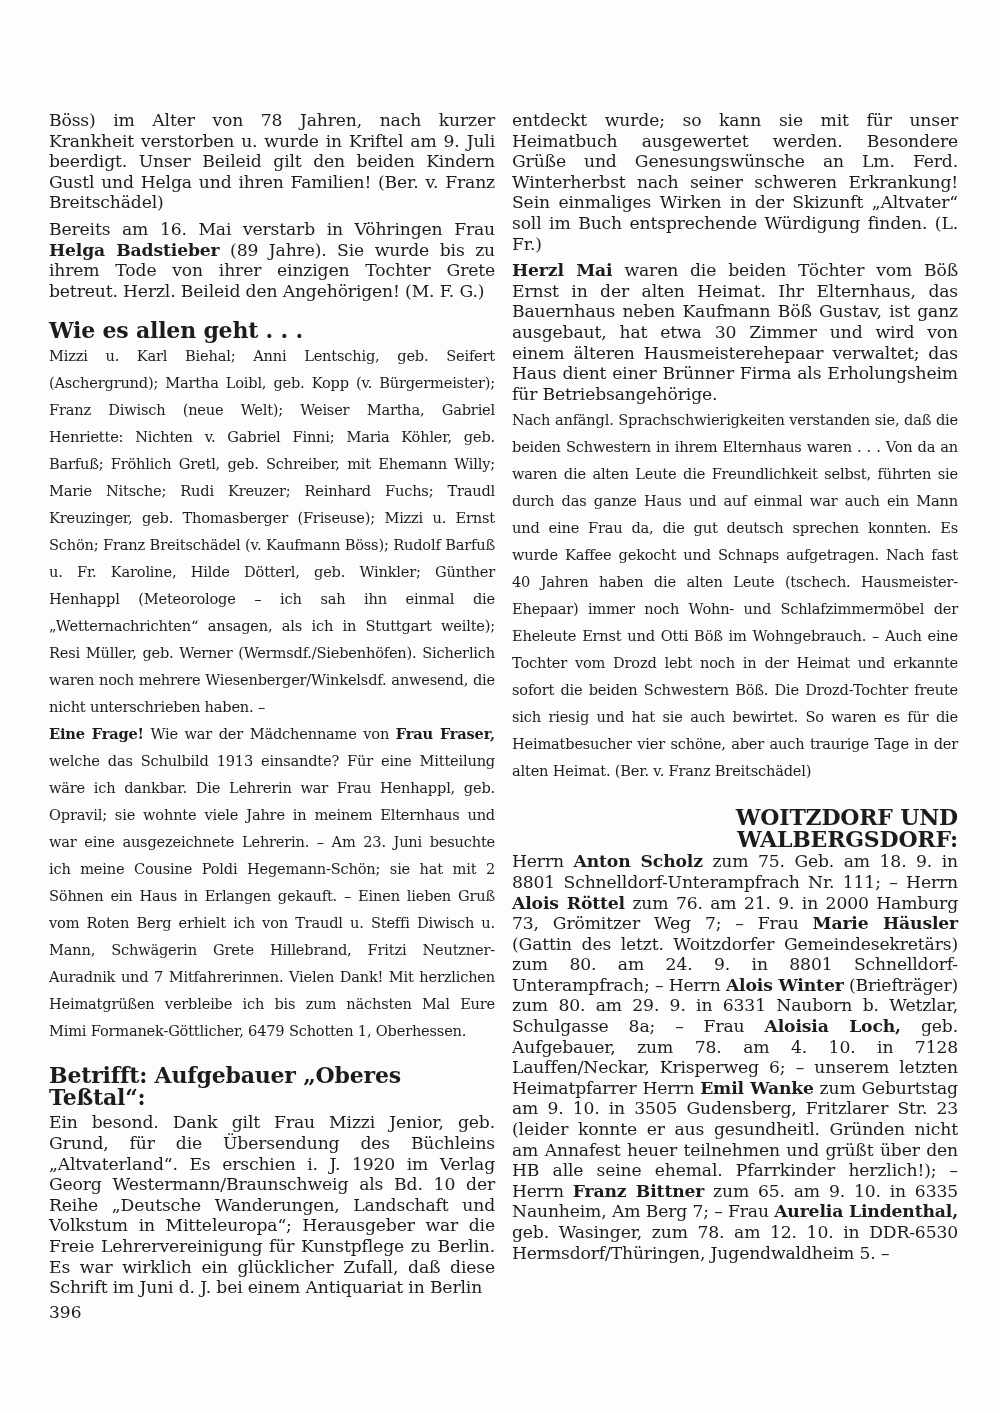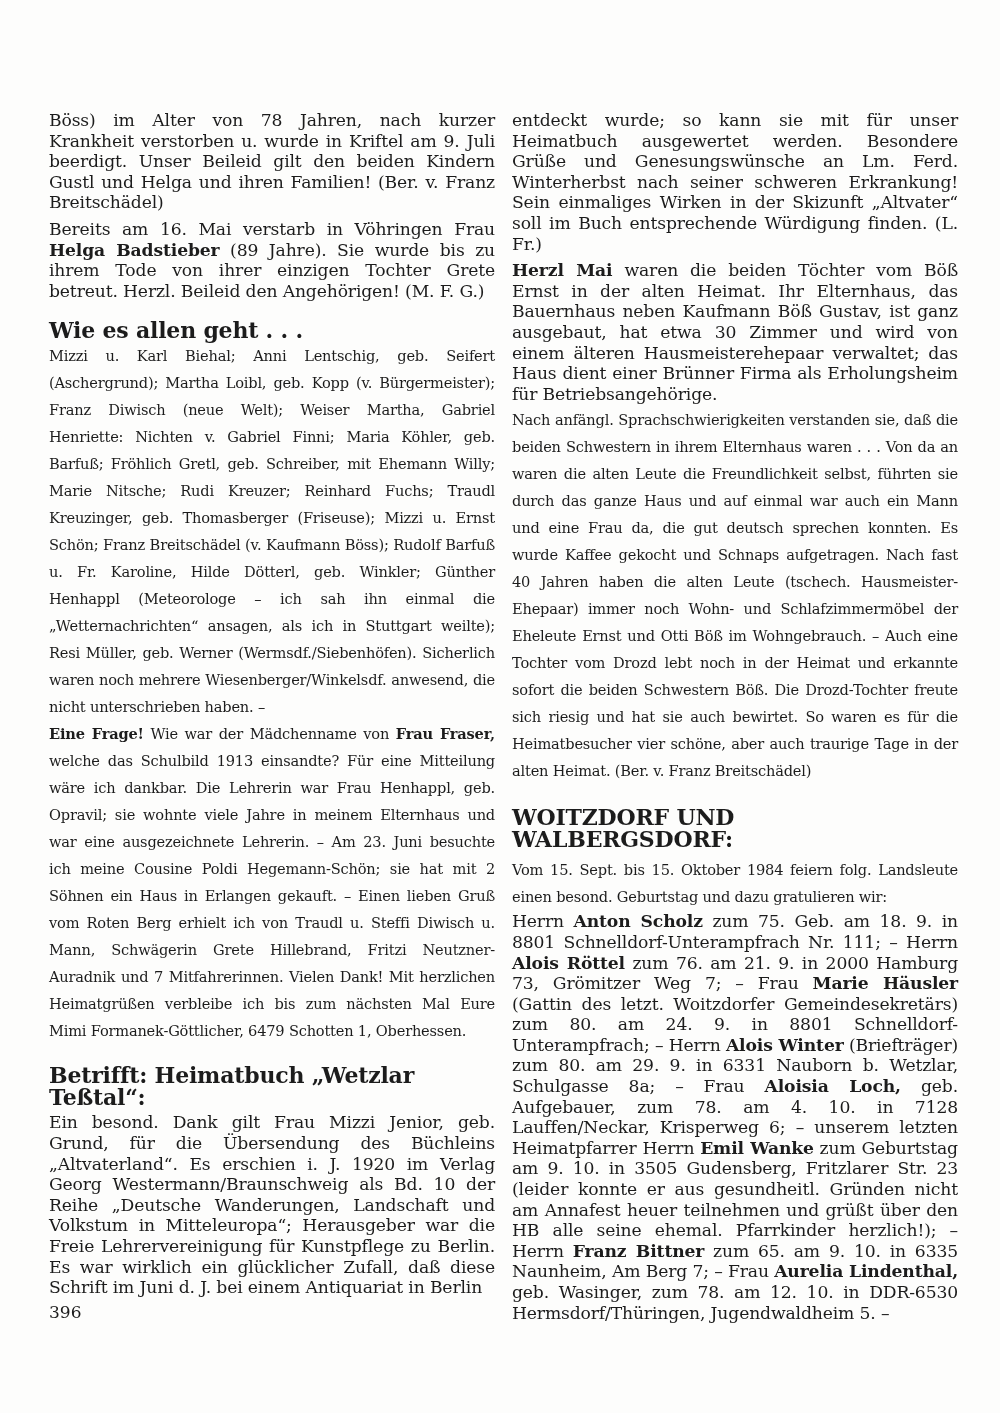--- a/index.html
+++ b/index.html
@@ -46,27 +46,26 @@
 <body>
 
 <div class="col" id="col-left">
   <p class="lg">Böss) im Alter von 78 Jahren, nach kurzer Krankheit verstorben u. wurde in Kriftel am 9. Juli beerdigt. Unser Beileid gilt den beiden Kindern Gustl und Helga und ihren Familien! (Ber. v. Franz Breitschädel)</p>
   <p class="lg gap"><span>Bereits am 16. Mai verstarb in Vöhringen Frau </span><b>Helga Badstieber</b><span> (89 Jahre). Sie wurde bis zu ihrem Tode von ihrer einzigen Tochter Grete betreut. Herzl. Beileid den Angehörigen! (M. F. G.)</span></p>
 
   <h3 style="margin-top:18px;">Wie es allen geht . . .</h3>
   <p class="sm" style="margin-top:1px;">Mizzi u. Karl Biehal; Anni Lentschig, geb. Seifert (Aschergrund); Martha Loibl, geb. Kopp (v. Bürgermeister); Franz Diwisch (neue Welt); Weiser Martha, Gabriel Henriette: Nichten v. Gabriel Finni; Maria Köhler, geb. Barfuß; Fröhlich Gretl, geb. Schreiber, mit Ehemann Willy; Marie Nitsche; Rudi Kreuzer; Reinhard Fuchs; Traudl Kreuzinger, geb. Thomasberger (Friseuse); Mizzi u. Ernst Schön; Franz Breitschädel (v. Kaufmann Böss); Rudolf Barfuß u. Fr. Karoline, Hilde Dötterl, geb. Winkler; Günther Henhappl (Meteorologe – ich sah ihn einmal die „Wetternachrichten“ ansagen, als ich in Stuttgart weilte); Resi Müller, geb. Werner (Wermsdf./Siebenhöfen). Sicherlich waren noch mehrere Wiesenberger/Winkelsdf. anwesend, die nicht unterschrieben haben. –</p>
   <p class="sm"><b>Eine Frage!</b><span> Wie war der Mädchenname von </span><b>Frau Fraser,</b><span> welche das Schulbild 1913 einsandte? Für eine Mitteilung wäre ich dankbar. Die Lehrerin war Frau Henhappl, geb. Opravil; sie wohnte viele Jahre in meinem Elternhaus und war eine ausgezeichnete Lehrerin. – Am 23. Juni besuchte ich meine Cousine Poldi Hegemann-Schön; sie hat mit 2 Söhnen ein Haus in Erlangen gekauft. – Einen lieben Gruß vom Roten Berg erhielt ich von Traudl u. Steffi Diwisch u. Mann, Schwägerin Grete Hillebrand, Fritzi Neutzner-Auradnik und 7 Mitfahrerinnen. Vielen Dank! Mit herzlichen Heimatgrüßen verbleibe ich bis zum nächsten Mal Eure Mimi Formanek-Göttlicher, 6479 Schotten 1, Oberhessen.</span></p>
 
-  <h3 style="margin-top:20px;">Betrifft: Heimatbuch „Wetzlar Teßtal“:</h3>
+  <h3 style="margin-top:20px;">Betrifft: Aufgebauer „Oberes Teßtal“:</h3>
   <p class="lg" style="margin-top:4px;">Ein besond. Dank gilt Frau Mizzi Jenior, geb. Grund, für die Übersendung des Büchleins „Altvaterland“. Es erschien i. J. 1920 im Verlag Georg Westermann/Braunschweig als Bd. 10 der Reihe „Deutsche Wanderungen, Landschaft und Volkstum in Mitteleuropa“; Herausgeber war die Freie Lehrervereinigung für Kunstpflege zu Berlin. Es war wirklich ein glücklicher Zufall, daß diese Schrift im Juni d. J. bei einem Antiquariat in Berlin</p>
 </div>
 
 <div class="col" id="col-right">
   <p class="lg">entdeckt wurde; so kann sie mit für unser Heimatbuch ausgewertet werden. Besondere Grüße und Genesungswünsche an Lm. Ferd. Winterherbst nach seiner schweren Erkrankung! Sein einmaliges Wirken in der Skizunft „Altvater“ soll im Buch entsprechende Würdigung finden. (L. Fr.)</p>
   <p class="lg gap"><b>Herzl Mai</b><span> waren die beiden Töchter vom Böß Ernst in der alten Heimat. Ihr Elternhaus, das Bauernhaus neben Kaufmann Böß Gustav, ist ganz ausgebaut, hat etwa 30 Zimmer und wird von einem älteren Hausmeisterehepaar verwaltet; das Haus dient einer Brünner Firma als Erholungsheim für Betriebsangehörige.</span></p>
   <p class="sm" style="margin-top:2px;">Nach anfängl. Sprachschwierigkeiten verstanden sie, daß die beiden Schwestern in ihrem Elternhaus waren . . . Von da an waren die alten Leute die Freundlichkeit selbst, führten sie durch das ganze Haus und auf einmal war auch ein Mann und eine Frau da, die gut deutsch sprechen konnten. Es wurde Kaffee gekocht und Schnaps aufgetragen. Nach fast 40 Jahren haben die alten Leute (tschech. Hausmeister-Ehepaar) immer noch Wohn- und Schlafzimmermöbel der Eheleute Ernst und Otti Böß im Wohngebrauch. – Auch eine Tochter vom Drozd lebt noch in der Heimat und erkannte sofort die beiden Schwestern Böß. Die Drozd-Tochter freute sich riesig und hat sie auch bewirtet. So waren es für die Heimatbesucher vier schöne, aber auch traurige Tage in der alten Heimat. (Ber. v. Franz Breitschädel)</p>
 
-  <h3 style="margin-top:22px;">WOITZDORF UND WALBERGSDORF:</h3>
-  <p class="sm" style="margin-top:6px;">Vom 15. Sept. bis 15. Oktober 1984 feiern folg. Landsleute einen besond. Geburtstag und dazu gratulieren wir:</p>
+  <h3 style="margin-top:22px;text-align:right;">WOITZDORF UND WALBERGSDORF:</h3>
   <p class="lg" style="margin-top:1px;"><span>Herrn </span><b>Anton Scholz</b><span> zum 75. Geb. am 18. 9. in 8801 Schnelldorf-Unterampfrach Nr. 111; – Herrn </span><b>Alois Röttel</b><span> zum 76. am 21. 9. in 2000 Hamburg 73, Grömitzer Weg 7; – Frau </span><b>Marie Häusler</b><span> (Gattin des letzt. Woitzdorfer Gemeindesekretärs) zum 80. am 24. 9. in 8801 Schnelldorf-Unterampfrach; – Herrn </span><b>Alois Winter</b><span> (Briefträger) zum 80. am 29. 9. in 6331 Nauborn b. Wetzlar, Schulgasse 8a; – Frau </span><b>Aloisia Loch,</b><span> geb. Aufgebauer, zum 78. am 4. 10. in 7128 Lauffen/Neckar, Krisperweg 6; – unserem letzten Heimatpfarrer Herrn </span><b>Emil Wanke</b><span> zum Geburtstag am 9. 10. in 3505 Gudensberg, Fritzlarer Str. 23 (leider konnte er aus gesundheitl. Gründen nicht am Annafest heuer teilnehmen und grüßt über den HB alle seine ehemal. Pfarrkinder herzlich!); – Herrn </span><b>Franz Bittner</b><span> zum 65. am 9. 10. in 6335 Naunheim, Am Berg 7; – Frau </span><b>Aurelia Lindenthal,</b><span> geb. Wasinger, zum 78. am 12. 10. in DDR-6530 Hermsdorf/Thüringen, Jugendwaldheim 5. –</span></p>
 </div>
 
 <div class="page-number">396</div>
 
 </body></html>

